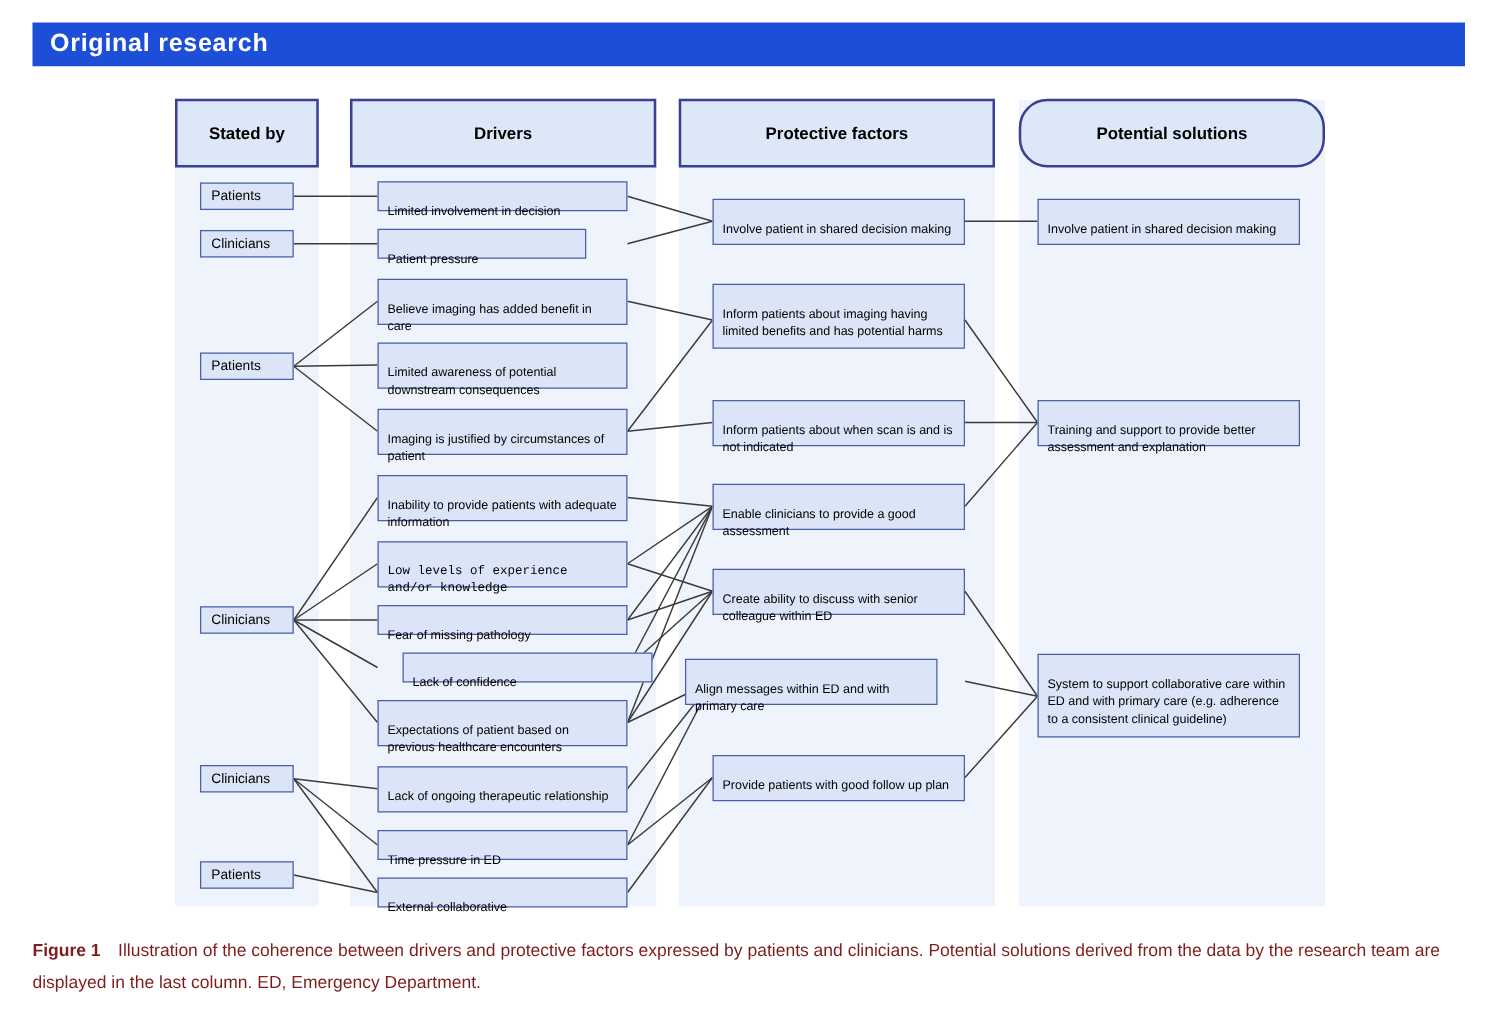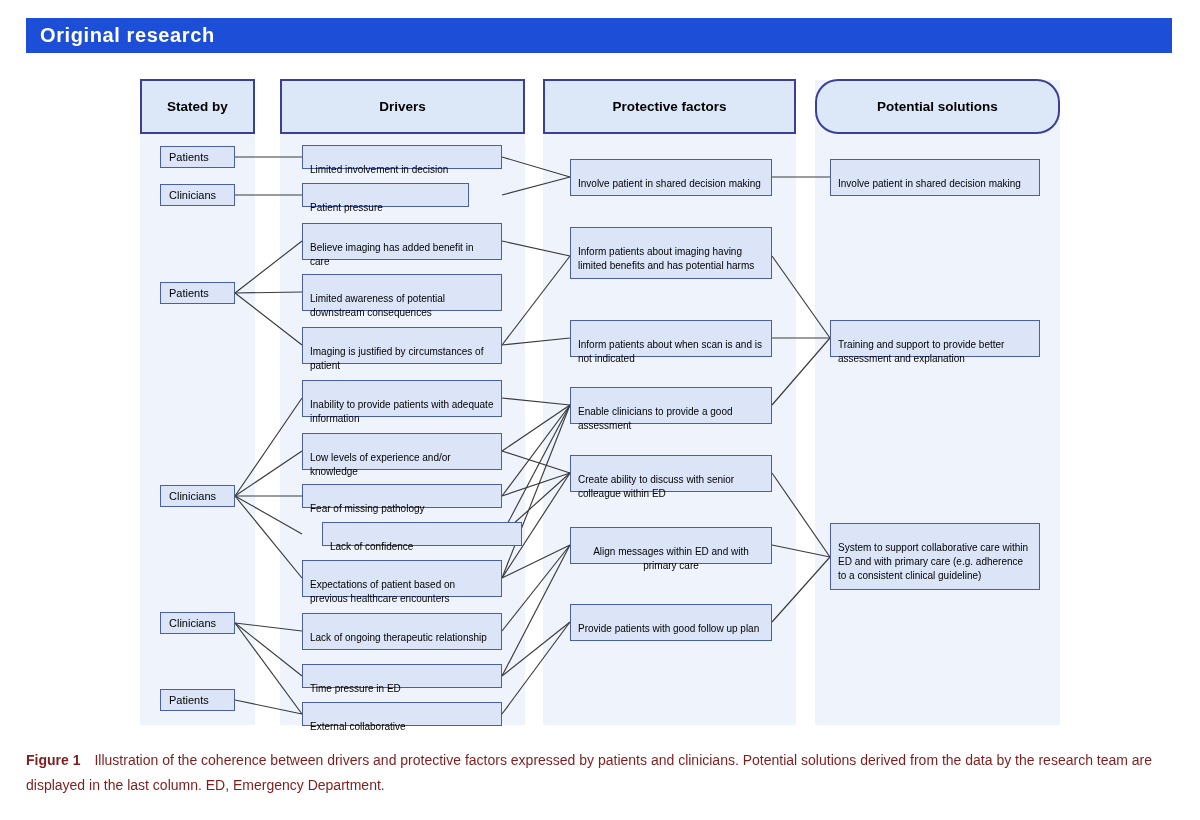--- a/index.html
+++ b/index.html
@@ -153,34 +153,34 @@
     <div class="node small" style="left:160px;top:629px;width:75px;height:22px;">
         <span>Patients</span>
       </div>
 
     <div class="node" style="left:302px;top:85px;width:200px;height:24px;"><span>Limited involvement in decision</span></div>
     <div class="node" style="left:302px;top:123px;width:167px;height:24px;"><span>Patient pressure</span></div>
     <div class="node" style="left:302px;top:163px;width:200px;height:37px;"><span>Believe imaging has added benefit in care</span></div>
     <div class="node" style="left:302px;top:214px;width:200px;height:37px;"><span>Limited awareness of potential downstream consequences</span></div>
     <div class="node" style="left:302px;top:267px;width:200px;height:37px;"><span>Imaging is justified by circumstances of patient</span></div>
     <div class="node" style="left:302px;top:320px;width:200px;height:37px;"><span>Inability to provide patients with adequate information</span></div>
-    <div class="node" style="left:302px;top:373px;width:200px;height:37px;"><span>Low levels of experience and/or knowledge</span></div>
+    <div class="node" style="left:302px;top:373px;width:200px;height:37px;font-family:Liberation Mono, monospace;"><span>Low levels of experience and/or knowledge</span></div>
     <div class="node" style="left:302px;top:424px;width:200px;height:24px;"><span>Fear of missing pathology</span></div>
     <div class="node" style="left:302px;top:462px;width:200px;height:24px;margin-left:20px;"><span>Lack of confidence</span></div>
     <div class="node" style="left:302px;top:500px;width:200px;height:37px;"><span>Expectations of patient based on previous healthcare encounters</span></div>
     <div class="node" style="left:302px;top:553px;width:200px;height:37px;"><span>Lack of ongoing therapeutic relationship</span></div>
     <div class="node" style="left:302px;top:604px;width:200px;height:24px;"><span>Time pressure in ED</span></div>
     <div class="node" style="left:302px;top:642px;width:200px;height:24px;"><span>External collaborative</span></div>
 
     <div class="node" style="left:570px;top:99px;width:202px;height:37px;"><span>Involve patient in shared decision making</span></div>
     <div class="node" style="left:570px;top:167px;width:202px;height:52px;"><span>Inform patients about imaging having limited benefits and has potential harms</span></div>
     <div class="node" style="left:570px;top:260px;width:202px;height:37px;"><span>Inform patients about when scan is and is not indicated</span></div>
     <div class="node" style="left:570px;top:327px;width:202px;height:37px;"><span>Enable clinicians to provide a good assessment</span></div>
     <div class="node" style="left:570px;top:395px;width:202px;height:37px;"><span>Create ability to discuss with senior colleague within ED</span></div>
-    <div class="node" style="left:570px;top:467px;width:202px;height:37px;text-align:center;"><span>Align messages within ED and with primary care</span></div>
+    <div class="node" style="left:548px;top:467px;width:202px;height:37px;"><span>Align messages within ED and with primary care</span></div>
     <div class="node" style="left:570px;top:544px;width:202px;height:37px;"><span>Provide patients with good follow up plan</span></div>
 
     <div class="node" style="left:830px;top:99px;width:210px;height:37px;"><span>Involve patient in shared decision making</span></div>
     <div class="node" style="left:830px;top:260px;width:210px;height:37px;"><span>Training and support to provide better assessment and explanation</span></div>
     <div class="node" style="left:830px;top:463px;width:210px;height:67px;"><span>System to support collaborative care within ED and with primary care (e.g. adherence to a consistent clinical guideline)</span></div>
 
   </div>
 
   <div class="caption">
     <b>Figure 1</b><span class="gap"></span><span>Illustration of the coherence between drivers and protective factors expressed by patients and clinicians. Potential solutions derived from the data by the research team are displayed in the last column. ED, Emergency Department.</span>

